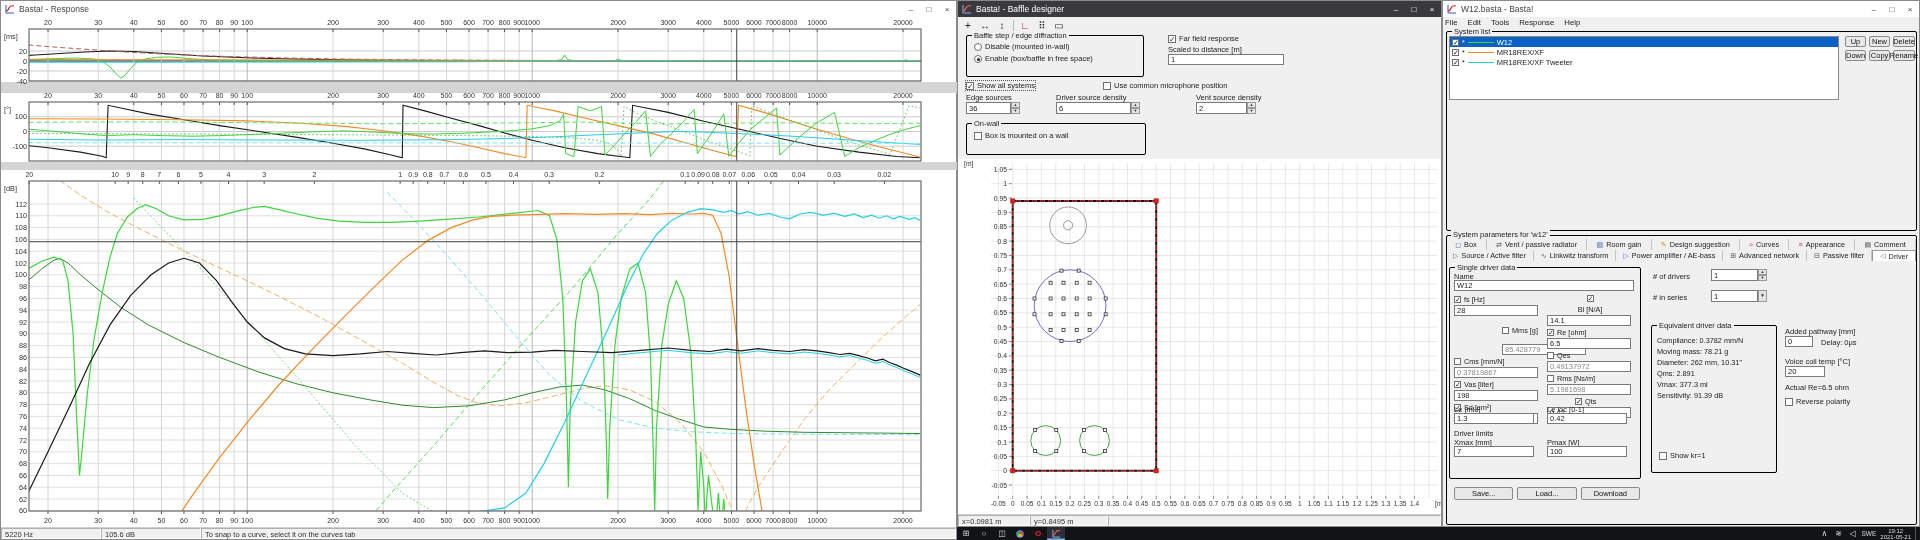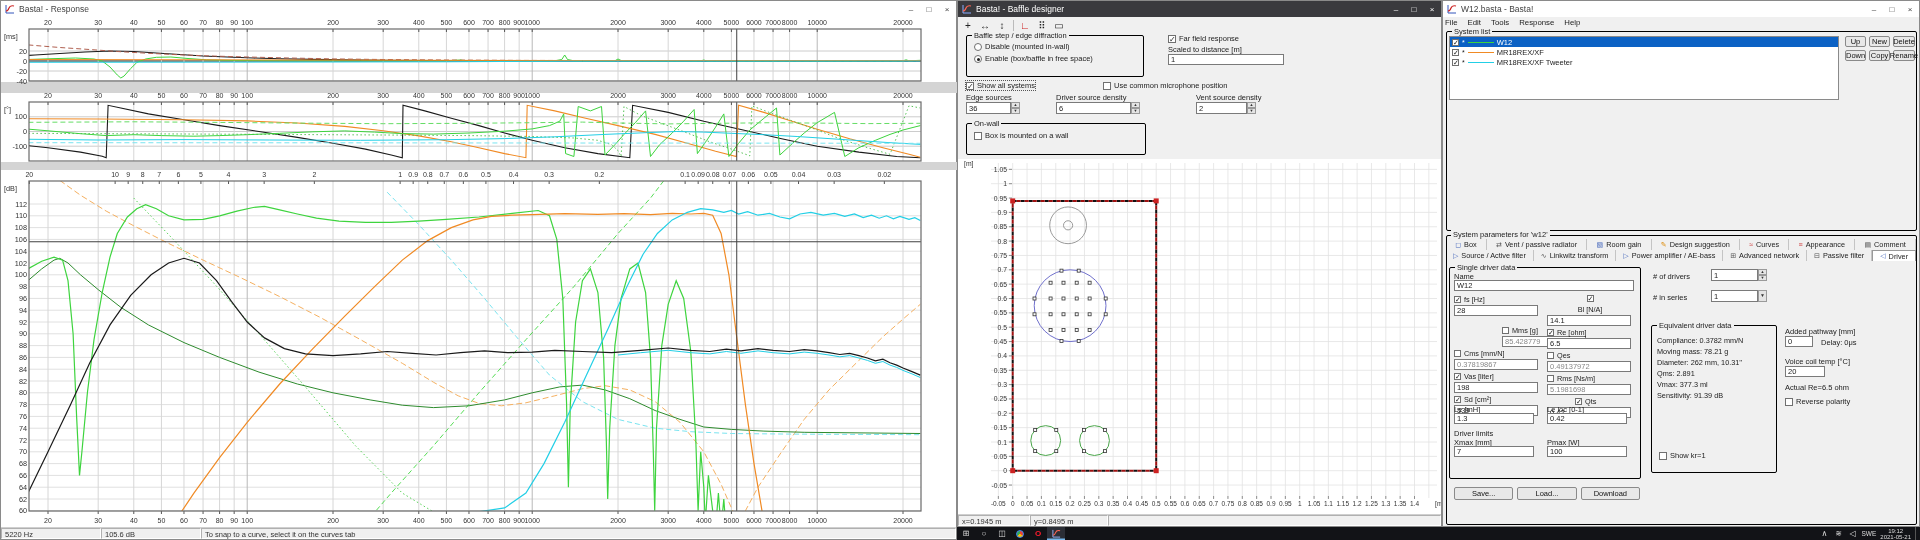--- a/index.html
+++ b/index.html
@@ -780,21 +780,21 @@
       <rect x="1032.6521383975721" y="448.61786160242804" width="3" height="3" fill="#fdfdfd" stroke="#333" stroke-width="0.8"></rect>
       <rect x="1053.757861602428" y="448.61786160242804" width="3" height="3" fill="#fdfdfd" stroke="#333" stroke-width="0.8"></rect>
       <circle cx="1093.4950000000001" cy="439.565" r="14.924" fill="none" stroke="#4aa64a" stroke-width="1"></circle>
       <rect x="1102.5478616024282" y="427.51213839757196" width="3" height="3" fill="#fdfdfd" stroke="#333" stroke-width="0.8"></rect>
       <rect x="1081.442138397572" y="427.51213839757196" width="3" height="3" fill="#fdfdfd" stroke="#333" stroke-width="0.8"></rect>
       <rect x="1081.442138397572" y="448.61786160242804" width="3" height="3" fill="#fdfdfd" stroke="#333" stroke-width="0.8"></rect>
       <rect x="1102.5478616024282" y="448.61786160242804" width="3" height="3" fill="#fdfdfd" stroke="#333" stroke-width="0.8"></rect>
     </svg>
 
   <div class="statusbar">
-    <div class="status-cell" style="width:72px">x=0.1945 m</div>
+    <div class="status-cell" style="width:72px">x=0.0981 m</div>
     <div class="status-cell" style="width:78px">y=0.8495 m</div>
     <div class="status-cell" style="flex:1"></div>
   </div>
 </div>
 
 <div class="win" id="win-main" style="left:1442px;top:0;width:478px;height:527px;">
   <div class="titlebar light">
     <svg class="appicon" viewBox="0 0 10 10">
         <path d="M1 9 L1 1" stroke="#3355bb" stroke-width="1" fill="none"></path>
         <path d="M1 9 L9 9" stroke="#3355bb" stroke-width="1" fill="none"></path>
@@ -919,21 +919,21 @@
           <span class="box" style="width:7px;height:7px;border:1px solid #707070;background:#fff;display:inline-block;font-size:7px;line-height:6px;text-align:center;">✓</span>
           <span>fs [Hz]</span>
         </div>
         <div class="tinput" style="position:static;width:84px;height:11px;margin-top:1px;">28</div>
       </div>
       <div style="margin-bottom: 2px; padding-left: 48px;">
         <div style="display:flex;align-items:center;gap:3px;font-size:7.3px;">
           <span class="box" style="width:7px;height:7px;border:1px solid #707070;background:#fff;display:inline-block;font-size:7px;line-height:6px;text-align:center;"></span>
           <span>Mms [g]</span>
         </div>
-        <div class="tinput dis" style="position:static;width:84px;height:11px;margin-top:1px;">85.428779</div>
+        <div class="tinput dis" style="position:static;width:84px;height:11px;margin-top:9px;">85.428779</div>
       </div>
       <div style="margin-bottom: 2px;">
         <div style="display:flex;align-items:center;gap:3px;font-size:7.3px;">
           <span class="box" style="width:7px;height:7px;border:1px solid #707070;background:#fff;display:inline-block;font-size:7px;line-height:6px;text-align:center;"></span>
           <span>Cms [mm/N]</span>
         </div>
         <div class="tinput dis" style="position:static;width:84px;height:11px;margin-top:1px;">0.37819867</div>
       </div>
       <div style="margin-bottom: 2px;">
         <div style="display:flex;align-items:center;gap:3px;font-size:7.3px;">

